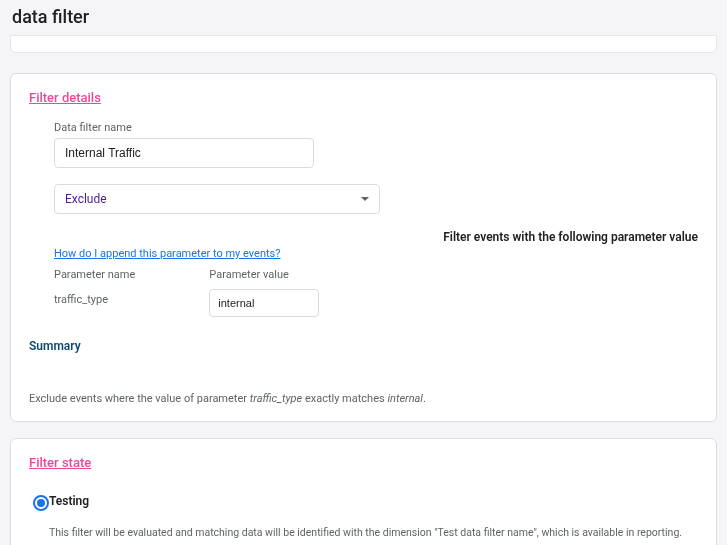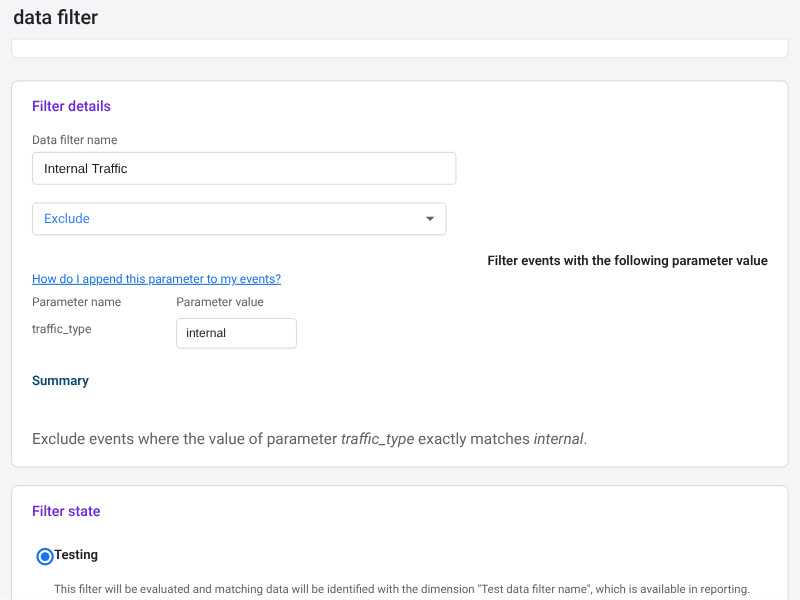--- a/index.html
+++ b/index.html
@@ -30,54 +30,55 @@
   .blank-card {
     background: #fff;
     border: 1px solid #e6e6e6;
     border-radius: 0 0 6px 6px;
     height: 18px;
     margin-bottom: 20px;
   }
   .card-title {
     font-size: 13px;
     font-weight: 500;
-    color: #6d28d9;
+    color: #ec4899;
     margin-bottom: 16px;
+    text-decoration: underline;
   }
   .field-label {
     font-size: 11px;
     color: #5f6368;
     margin-bottom: 4px;
     display: flex;
     align-items: center;
     gap: 4px;
   }
   .help-icon {
     width: 12px; height: 12px; display: inline-flex; align-items: center; justify-content: center;
     border: 1px solid #5f6368; border-radius: 50%; font-size: 8px; line-height: 1;
   }
   .text-input {
-    width: 386px;
+    width: 260px;
     height: 30px;
     padding: 0 10px;
     border: 1px solid #dadce0;
     border-radius: 4px;
     font-size: 12px;
     color: #202124;
     outline: none;
   }
-  .field-group { margin-bottom: 16px; }
+  .field-group { margin-bottom: 16px; margin-left: 25px; }
   .select {
-    width: 377px;
+    width: 326px;
     height: 30px;
     padding: 4px 10px;
     border: 1px solid #dadce0;
     border-radius: 4px;
     font-size: 12px;
-    color: #3b82f6;
+    color: #4c1d95;
     display: flex;
     align-items: center;
     justify-content: space-between;
     cursor: pointer;
   }
   .dropdown-arrow {
     width: 0; height: 0;
     border-left: 4px solid transparent;
     border-right: 4px solid transparent;
     border-top: 4px solid #5f6368;
@@ -90,21 +91,21 @@
     text-align: right;
   }
   .link {
     color: #1a73e8;
     font-size: 11px;
     text-decoration: underline;
     cursor: pointer;
   }
   .param-row {
     display: flex;
-    gap: 50px;
+    gap: 74px;
     margin-top: 8px;
   }
   .param-col { display: flex; flex-direction: column; }
   .param-name-value {
     font-size: 11px;
     color: #5f6368;
     padding-top: 8px;
   }
   .param-input {
     width: 110px;
@@ -114,21 +115,21 @@
     border-radius: 4px;
     font-size: 11px;
     color: #202124;
     margin-top: 4px;
   }
   .summary-block { margin-top: 22px; }
   .summary-title {
     font-size: 12px; font-weight: 600; color: #0c4a6e; margin-bottom: 2px;
   }
   .summary-text {
-    font-size: 14px; color: #5f6368; margin-top: 39px;
+    font-size: 11px; color: #5f6368; margin-top: 39px;
   }
   .summary-text em { font-style: italic; }
   
   .state-options { margin-top: 6px; }
   .state-row {
     display: flex;
     align-items: flex-start;
     padding: 8px 4px;
   }
   .radio {

